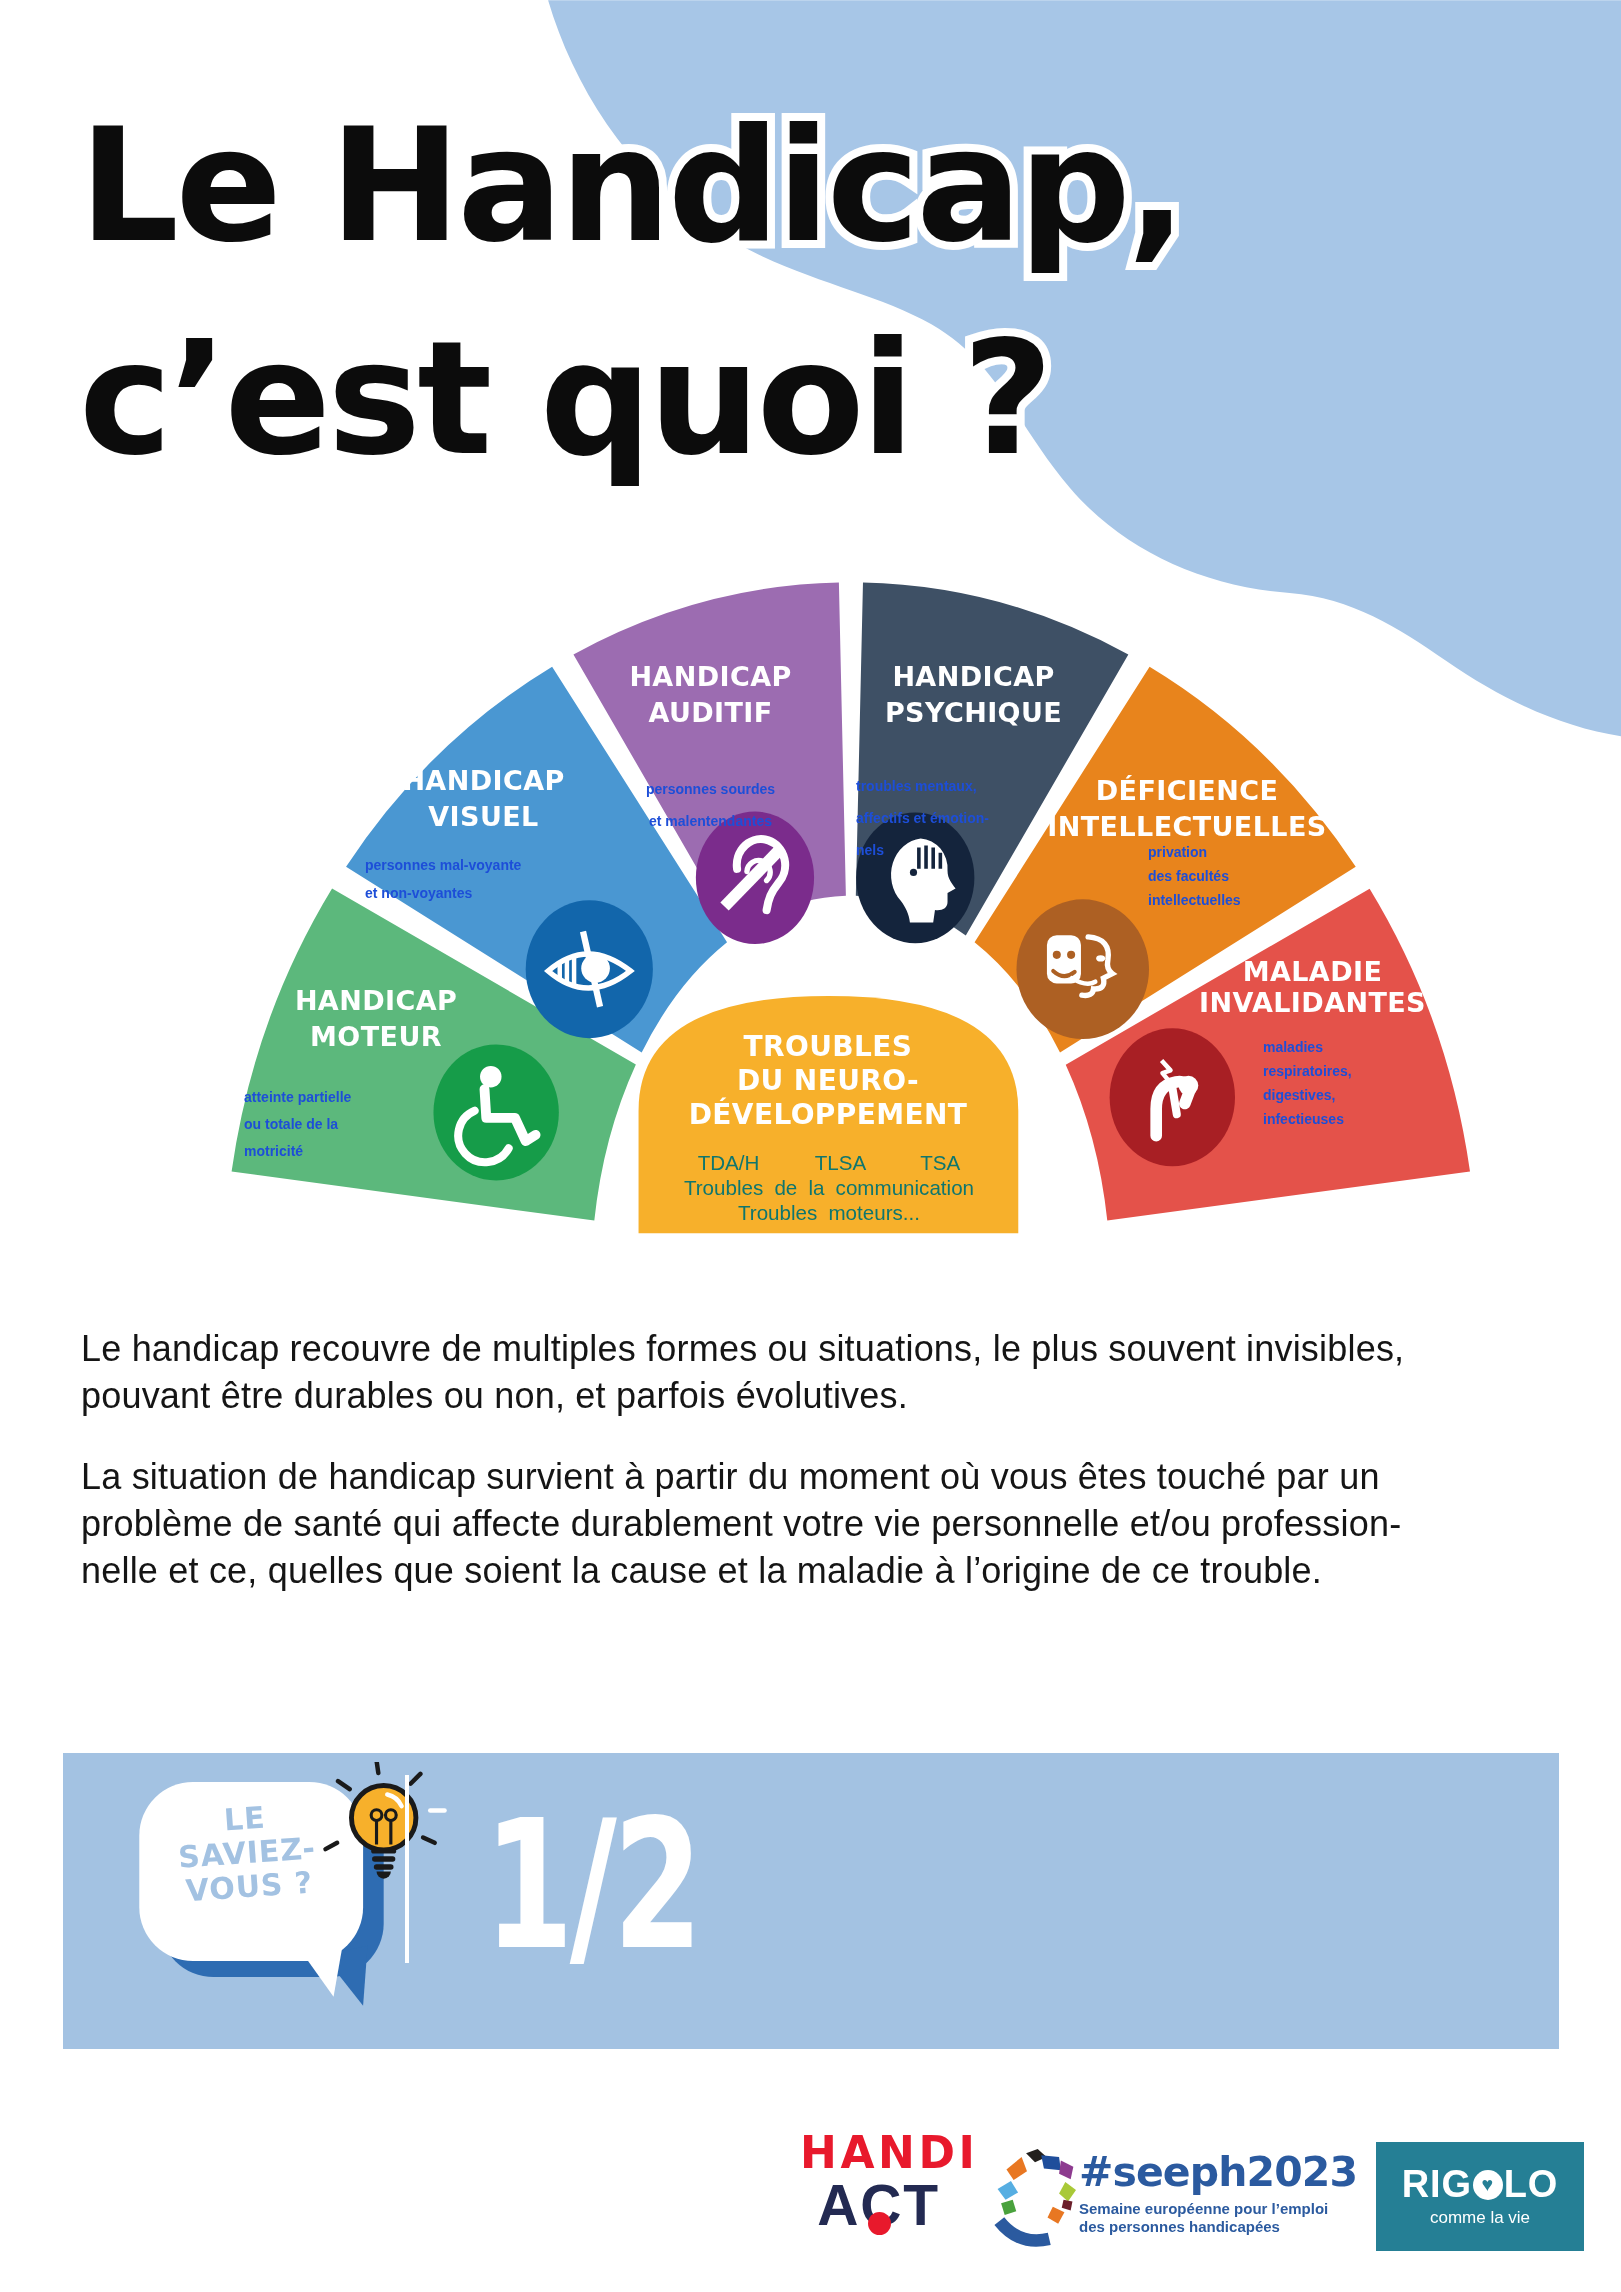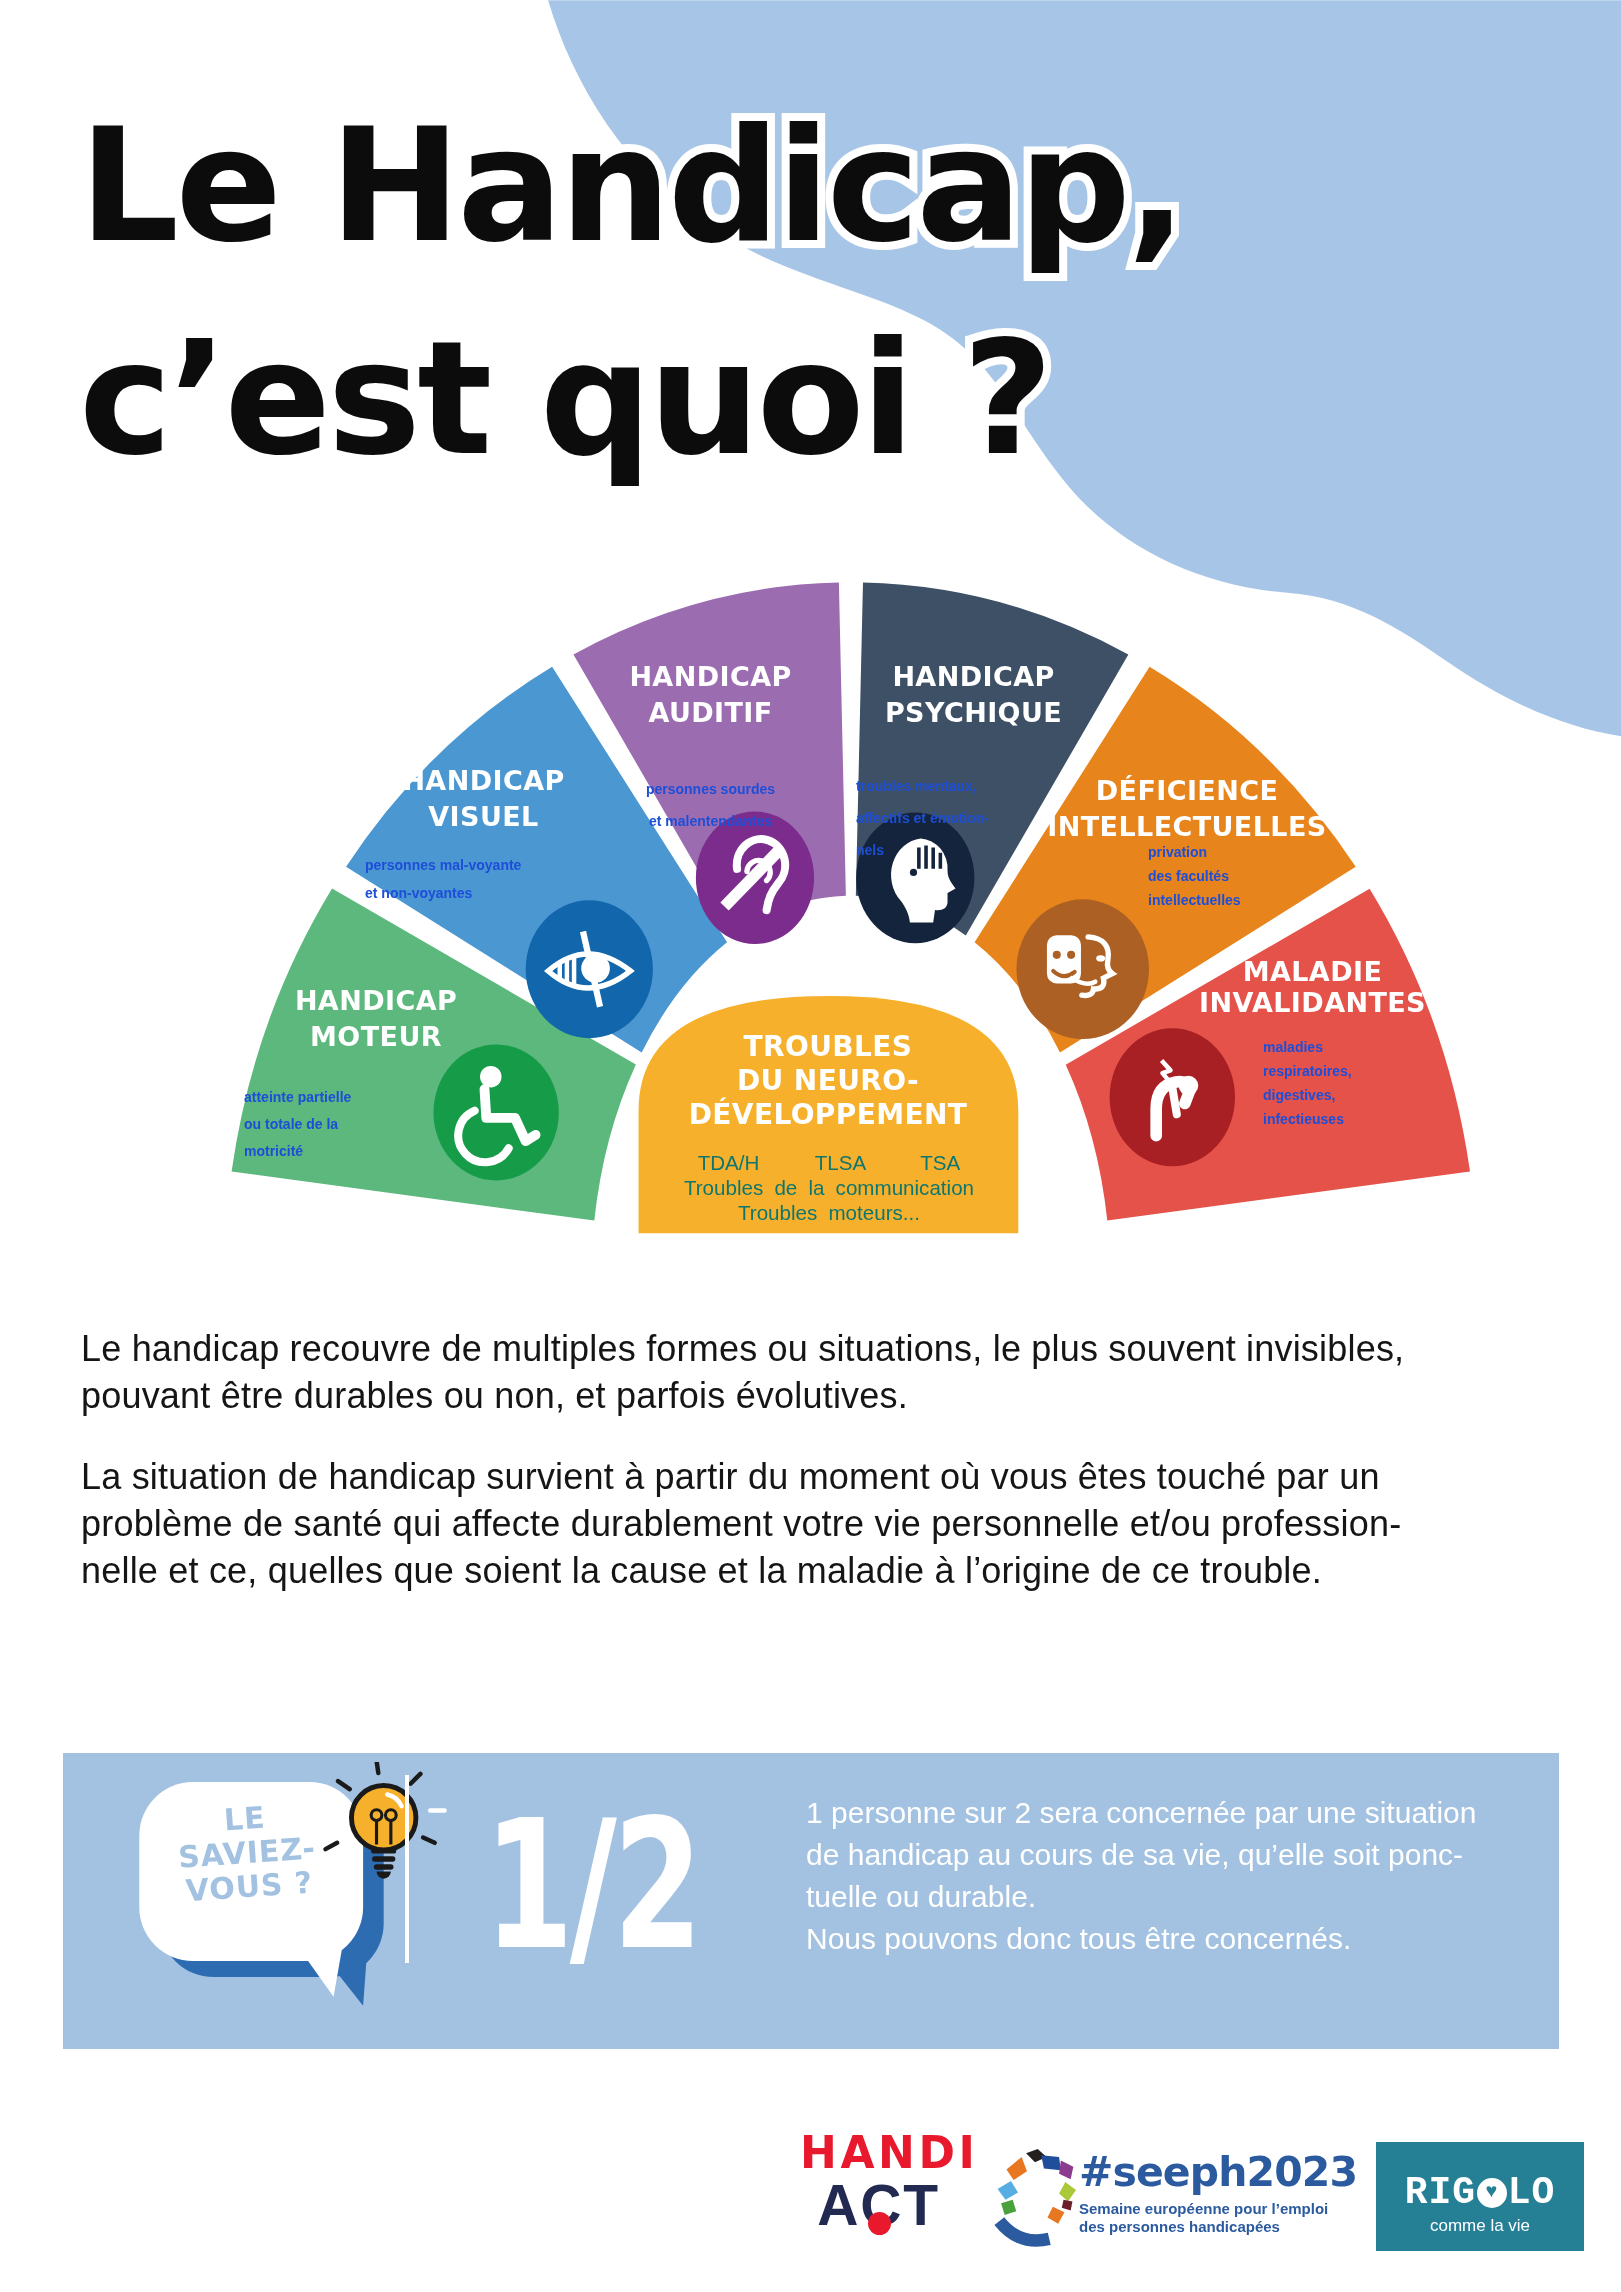--- a/index.html
+++ b/index.html
@@ -100,21 +100,21 @@
 
   #seeph { position:absolute; left:992px; top:2148px; z-index:2; }
   #seeph-text { position:absolute; left:1079px; top:2149px; z-index:2; color:#2b5a9f; }
   #seeph-text .tag { font-family:"DejaVu Sans", sans-serif; font-weight:800; font-size:41px; line-height:47px; letter-spacing:-0.9px; }
   #seeph-text .sub { font-weight:700; font-size:15px; line-height:18px; margin-top:3.6px; }
 
   #rigolo {
     position:absolute; left:1376px; top:2142px; width:208px; height:109px;
     background:#257f95; z-index:2; color:#fff; text-align:center;
   }
-  #rigolo .name { font-family:Liberation Mono, monospace; font-weight:800; font-size:38px; line-height:41px; margin-top:30px; letter-spacing:0.9px; display:flex; align-items:center; justify-content:center; gap:0.9px;}
+  #rigolo .name { font-family:Liberation Sans, sans-serif; font-weight:800; font-size:38px; line-height:41px; margin-top:22px; letter-spacing:0.9px; display:flex; align-items:center; justify-content:center; gap:0.9px;}
   #rigolo .o-heart {
     display:inline-flex; width:30px; height:30px; border-radius:50%;
     background:#fff; color:#257f95; align-items:center; justify-content:center;
     font-size:19.7px; line-height:1;
   }
   #rigolo .tagline { font-weight:400; font-size:17px; line-height:25px; }
 </style>
 </head>
 <body>
 
@@ -278,24 +278,20 @@
   </svg>
 
   <div id="bubble-label" class="pre">LE
 SAVIEZ-
 VOUS ?</div>
 
   <div id="banner-divider"></div>
 
   <div id="banner-stat">1/2</div>
 
-  <div id="banner-text" class="pre">1 personne sur 2 sera concernée par une situation
-de handicap au cours de sa vie, qu’elle soit ponc-
-tuelle ou durable.
-Nous pouvons donc tous être concernés.</div>
 </div>
 
 <div id="handiact">
   <div class="top">HANDI</div>
   <div class="bottom">ACT</div>
   <span id="act-dot"></span>
 </div>
 
 <svg id="seeph" width="86" height="107" viewBox="0 0 96 120">
   <path d="M8 82 q22 28 56 20" stroke="#2b5a9f" stroke-width="14" fill="none"></path>

